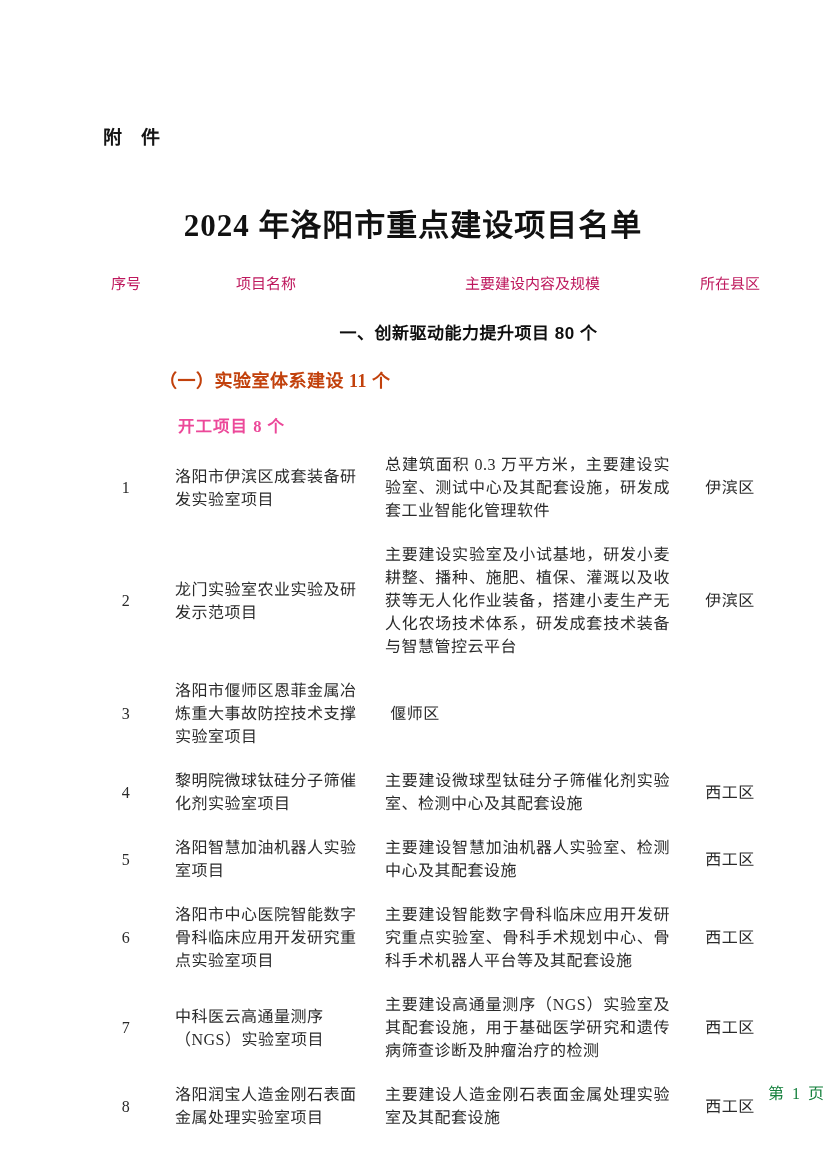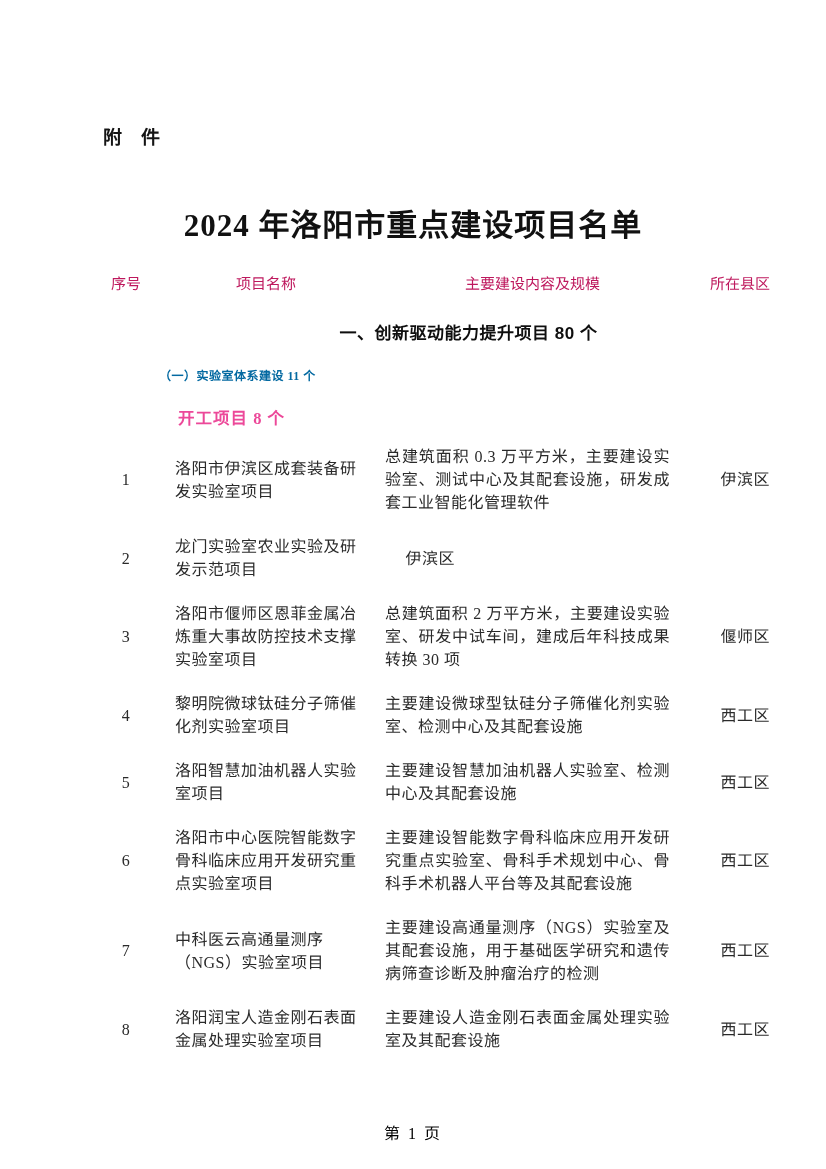--- a/index.html
+++ b/index.html
@@ -63,21 +63,21 @@
     padding-right: 15px;
   }
   .col-content {
     flex: 0 0 315px;
     box-sizing: border-box;
     padding-left: 10px;
     padding-right: 20px;
   }
   .col-district {
     flex: 0 0 80px;
-    text-align: right;
+    text-align: center;
   }
   .thead {
     font-family: "Liberation Sans", "DejaVu Sans", sans-serif;
     font-size: 15px;
     color: #be185d;
     margin-bottom: 26px;
   }
   .thead .col-name, .thead .col-content {
     text-align: center;
     padding: 0;
@@ -85,23 +85,23 @@
   .section-heading {
     font-family: "Liberation Sans", "DejaVu Sans", sans-serif;
     font-size: 17px;
     font-weight: bold;
     color: #0e0e0e;
     margin: 0 0 22px 72px;
     letter-spacing: 0.5px;
     text-align: center;
   }
   .subsection-heading {
-    font-size: 12px;
-    font-weight: bold;
-    color: #0369a1;
+    font-size: 18px;
+    font-weight: bold;
+    color: #c2410c;
     margin: 0 0 21px 64px;
     letter-spacing: 0.5px;
   }
   .group-heading {
     font-size: 16.5px;
     font-weight: bold;
     color: #ec4899;
     margin: 0 0 16px 83px;
     letter-spacing: 1px;
   }
@@ -113,25 +113,24 @@
     color: #2a2a2a;
   }
   .data-row .col-content {
     text-align: justify;
   }
   .page-footer {
     position: absolute;
     left: 0;
     right: 0;
     top: 1080px;
-    text-align: center;
+    text-align: right;
     font-size: 16px;
-    color: #000000;
+    color: #15803d;
     letter-spacing: 2px;
-    margin-top: 40px;
   }
 </style>
 </head>
 <body>
 
 <div class="page">
 
   <div class="attachment">附　件</div>
 
   <h1 class="doc-title">2024 年洛阳市重点建设项目名单</h1>
@@ -152,27 +151,27 @@
     <div class="flex-row data-row">
       <div class="col-no">1</div>
       <div class="col-name">洛阳市伊滨区成套装备研发实验室项目</div>
       <div class="col-content">总建筑面积 0.3 万平方米，主要建设实验室、测试中心及其配套设施，研发成套工业智能化管理软件</div>
       <div class="col-district">伊滨区</div>
     </div>
 
     <div class="flex-row data-row">
       <div class="col-no">2</div>
       <div class="col-name">龙门实验室农业实验及研发示范项目</div>
+      <div class="col-content">主要建设实验室及小试基地，研发小麦耕整、播种、施肥、植保、灌溉以及收获等无人化作业装备，搭建小麦生产无人化农场技术体系，研发成套技术装备与智慧管控云平台</div>
       <div class="col-district">伊滨区</div>
     </div>
 
     <div class="flex-row data-row">
       <div class="col-no">3</div>
       <div class="col-name">洛阳市偃师区恩菲金属冶炼重大事故防控技术支撑实验室项目</div>
-      <div class="col-content">总建筑面积 2 万平方米，主要建设实验室、研发中试车间，建成后年科技成果转换 30 项</div>
       <div class="col-district">偃师区</div>
     </div>
 
     <div class="flex-row data-row">
       <div class="col-no">4</div>
       <div class="col-name">黎明院微球钛硅分子筛催化剂实验室项目</div>
       <div class="col-content">主要建设微球型钛硅分子筛催化剂实验室、检测中心及其配套设施</div>
       <div class="col-district">西工区</div>
     </div>
 

